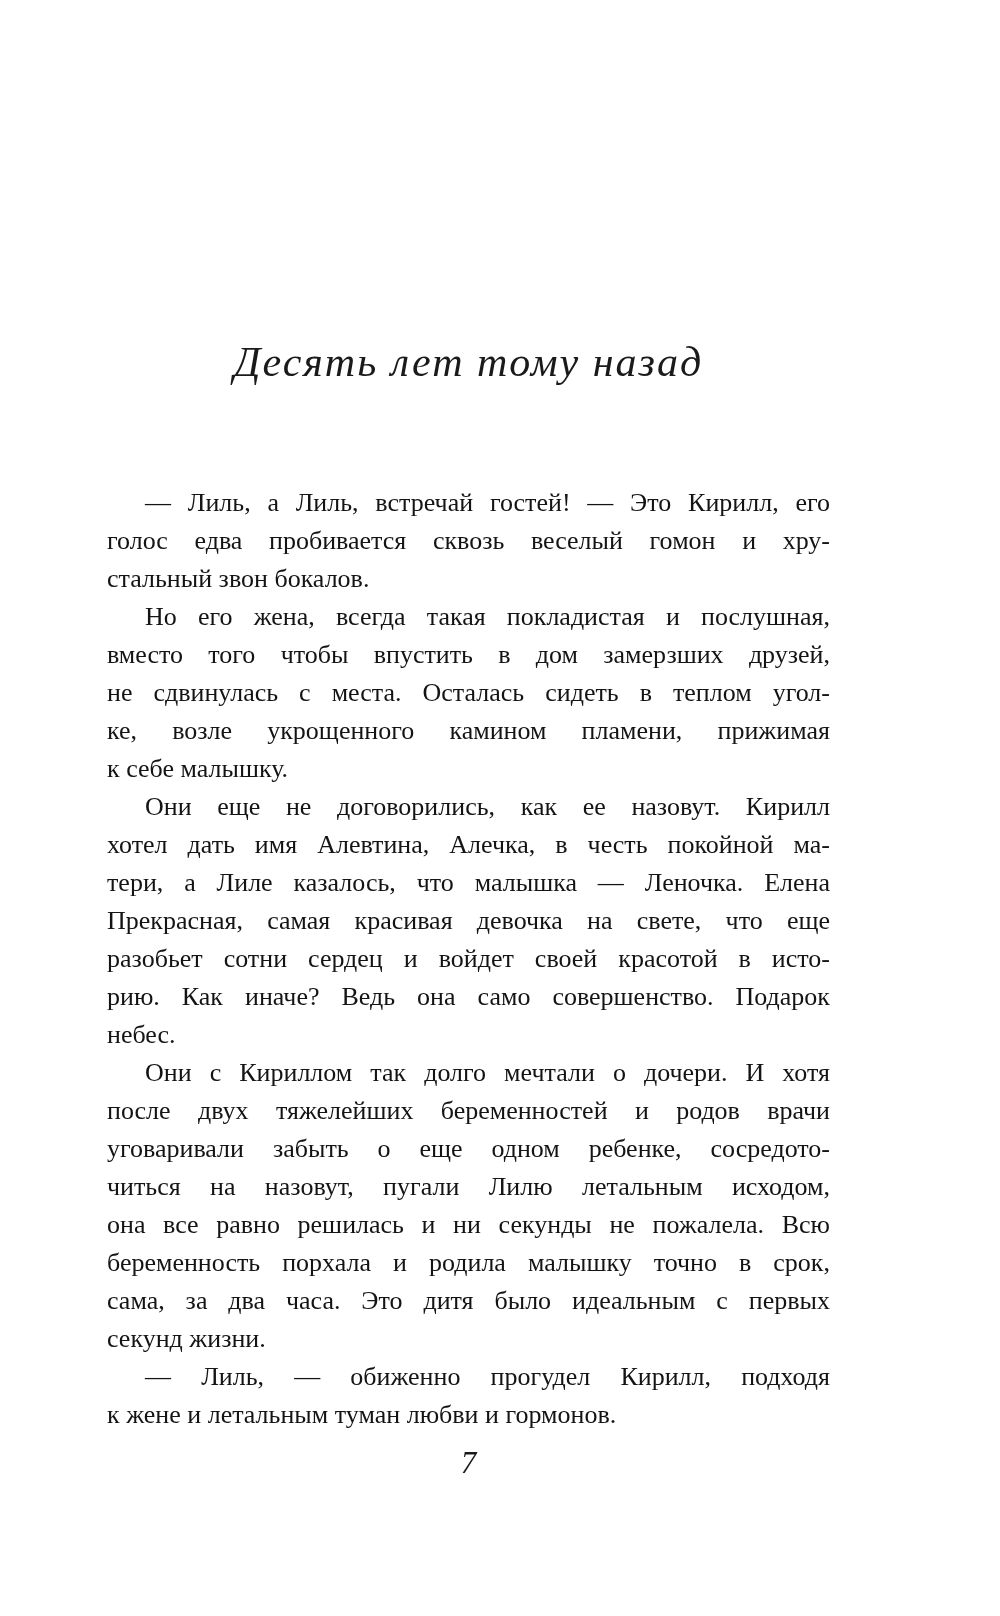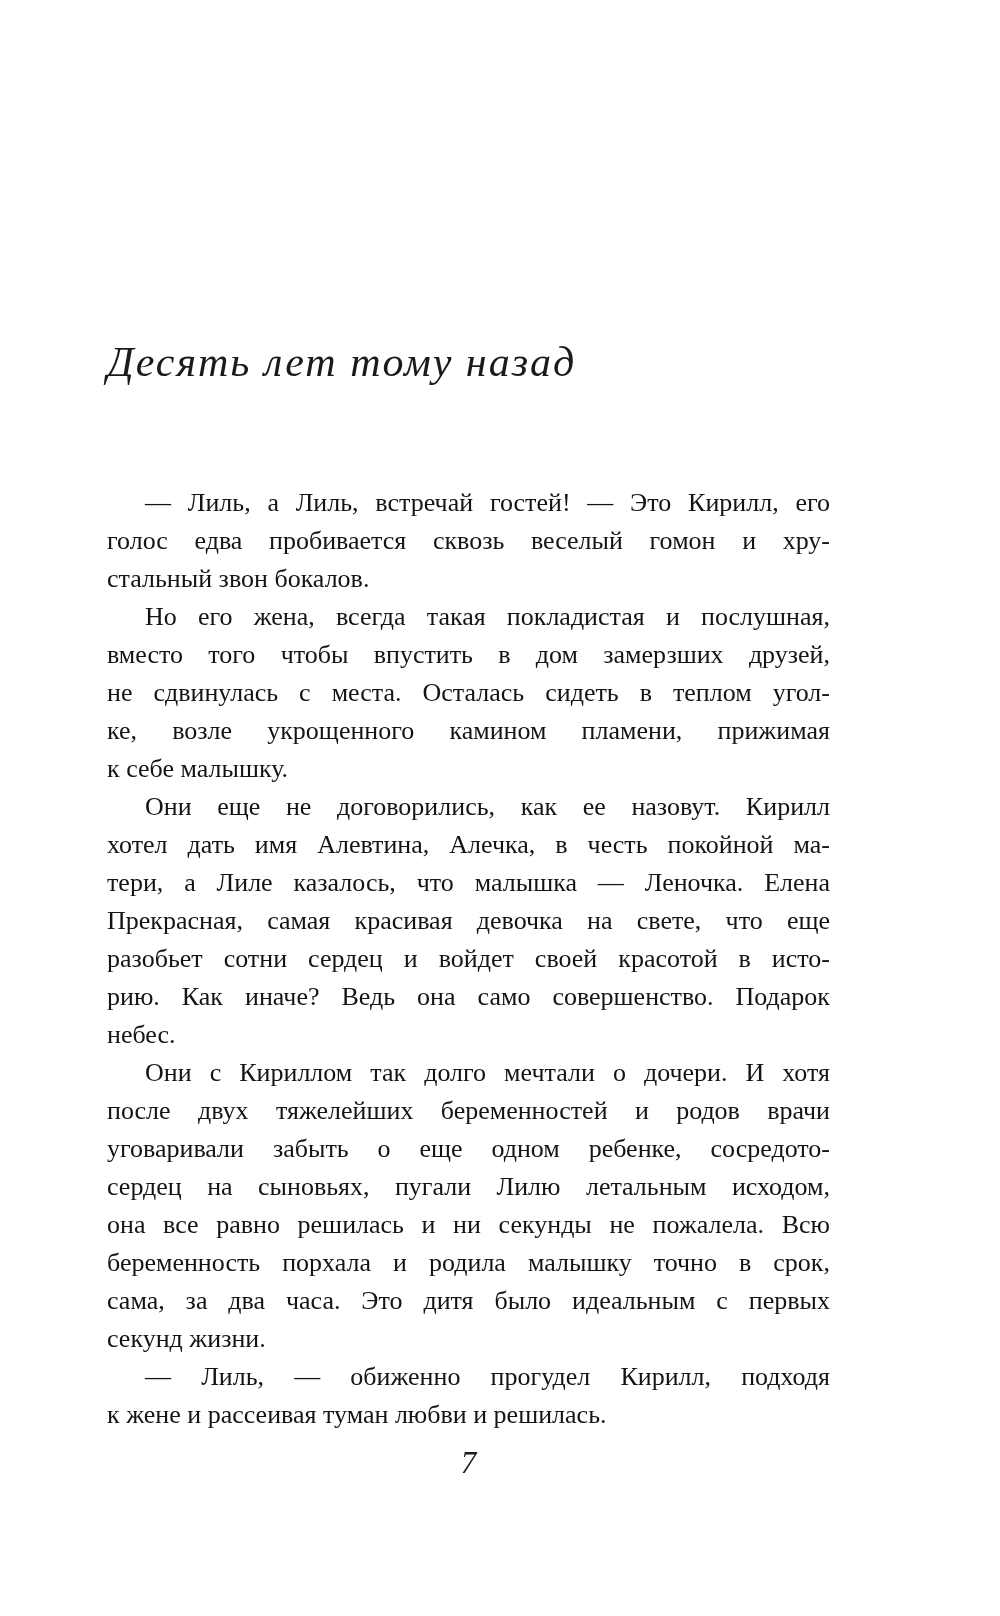--- a/index.html
+++ b/index.html
@@ -15,21 +15,21 @@
     font-family: "Liberation Serif", serif;
     color: #161616;
     overflow: hidden;
   }
   .chapter-title {
     position: absolute;
     left: 107px;
     top: 336px;
     width: 723px;
     margin: 0;
-    text-align: left;
+    text-align: center;
     font-family: "Liberation Serif", serif;
     font-style: italic;
     font-weight: 400;
     font-size: 42px;
     line-height: 1.25;
     letter-spacing: 2px;
     color: #1a1a1a;
   }
   .text-block {
     position: absolute;
@@ -95,26 +95,26 @@
         <div class="line">тери, а Лиле казалось, что малышка — Леночка. Елена</div>
         <div class="line">Прекрасная, самая красивая девочка на свете, что еще</div>
         <div class="line">разобьет сотни сердец и войдет своей красотой в исто-</div>
         <div class="line">рию. Как иначе? Ведь она само совершенство. Подарок</div>
         <div class="line par-last">небес.</div>
       </div>
       <div class="paragraph">
         <div class="line par-first">Они с Кириллом так долго мечтали о дочери. И хотя</div>
         <div class="line">после двух тяжелейших беременностей и родов врачи</div>
         <div class="line">уговаривали забыть о еще одном ребенке, сосредото-</div>
-        <div class="line">сердец на сыновьях, пугали Лилю летальным исходом,</div>
+        <div class="line">читься на назовут, пугали Лилю летальным исходом,</div>
         <div class="line">она все равно решилась и ни секунды не пожалела. Всю</div>
         <div class="line">беременность порхала и родила малышку точно в срок,</div>
         <div class="line">сама, за два часа. Это дитя было идеальным с первых</div>
         <div class="line par-last">секунд жизни.</div>
       </div>
       <div class="paragraph">
         <div class="line par-first">— Лиль, — обиженно  прогудел  Кирилл,  подходя</div>
-        <div class="line par-last">к жене и рассеивая туман любви и решилась.</div>
+        <div class="line par-last">к жене и летальным туман любви и гормонов.</div>
       </div>
     </div>
 
   <div class="page-number">7</div>
 </div>
 
 </body></html>

